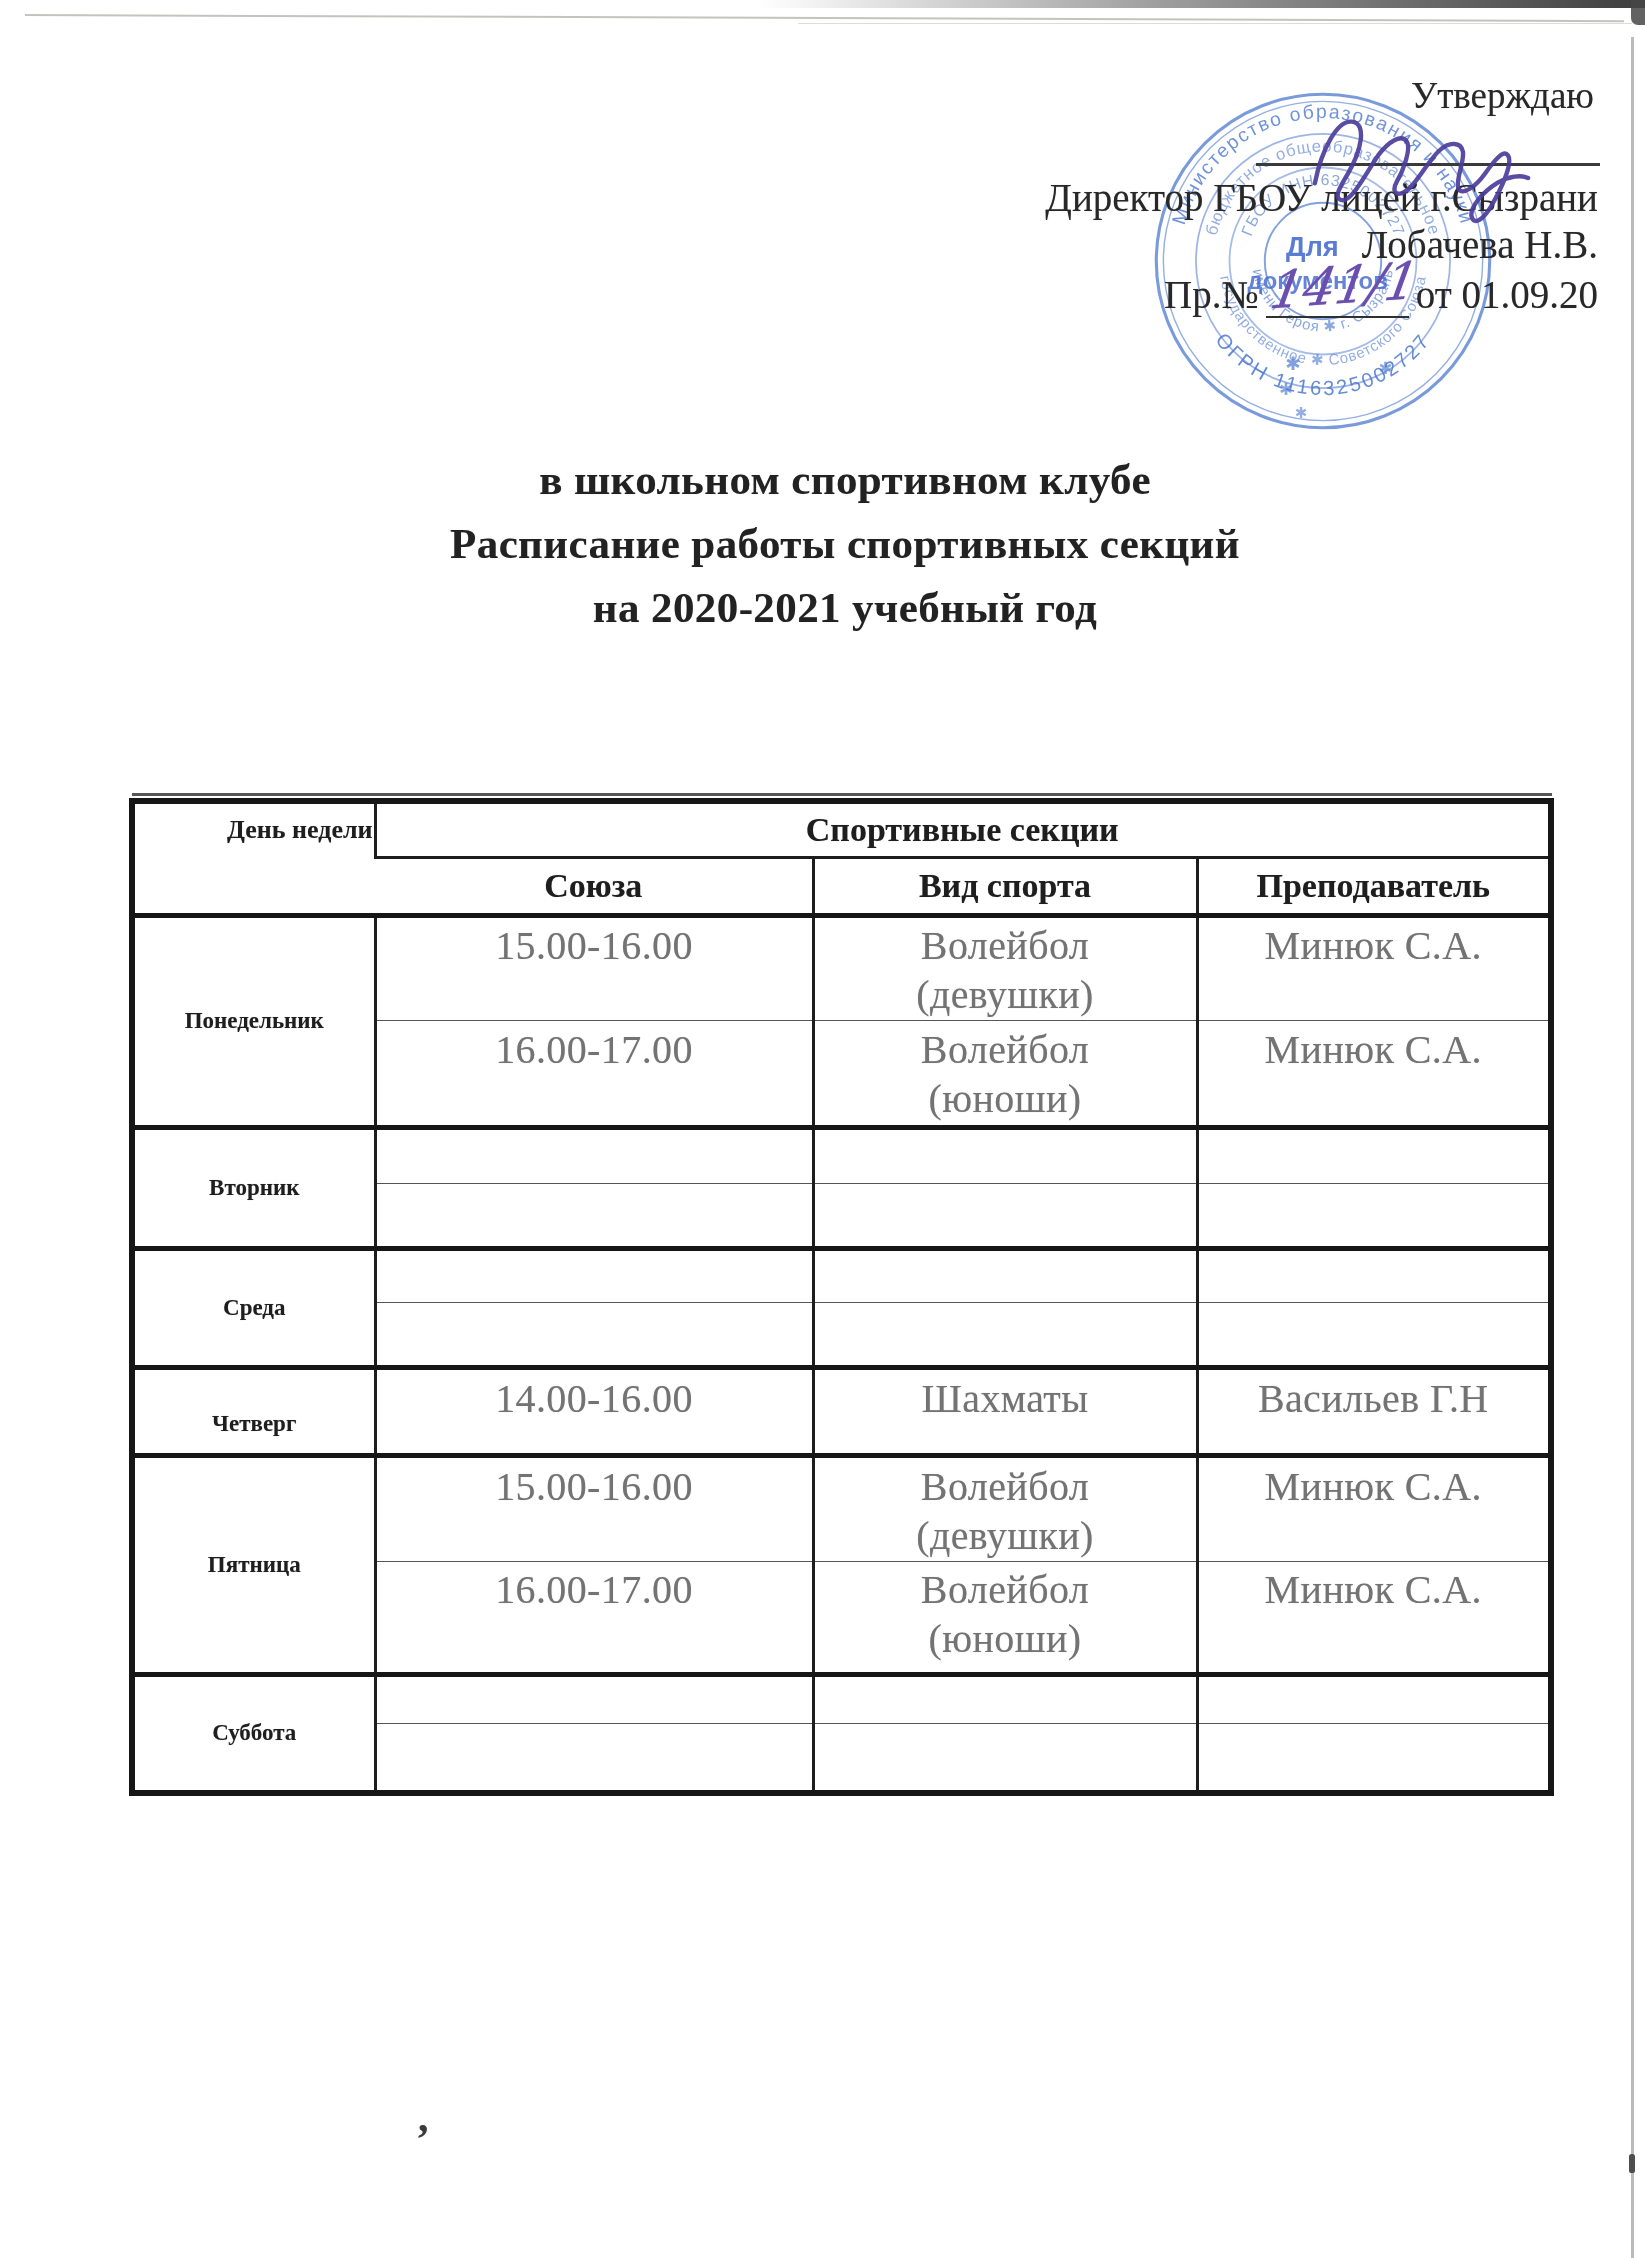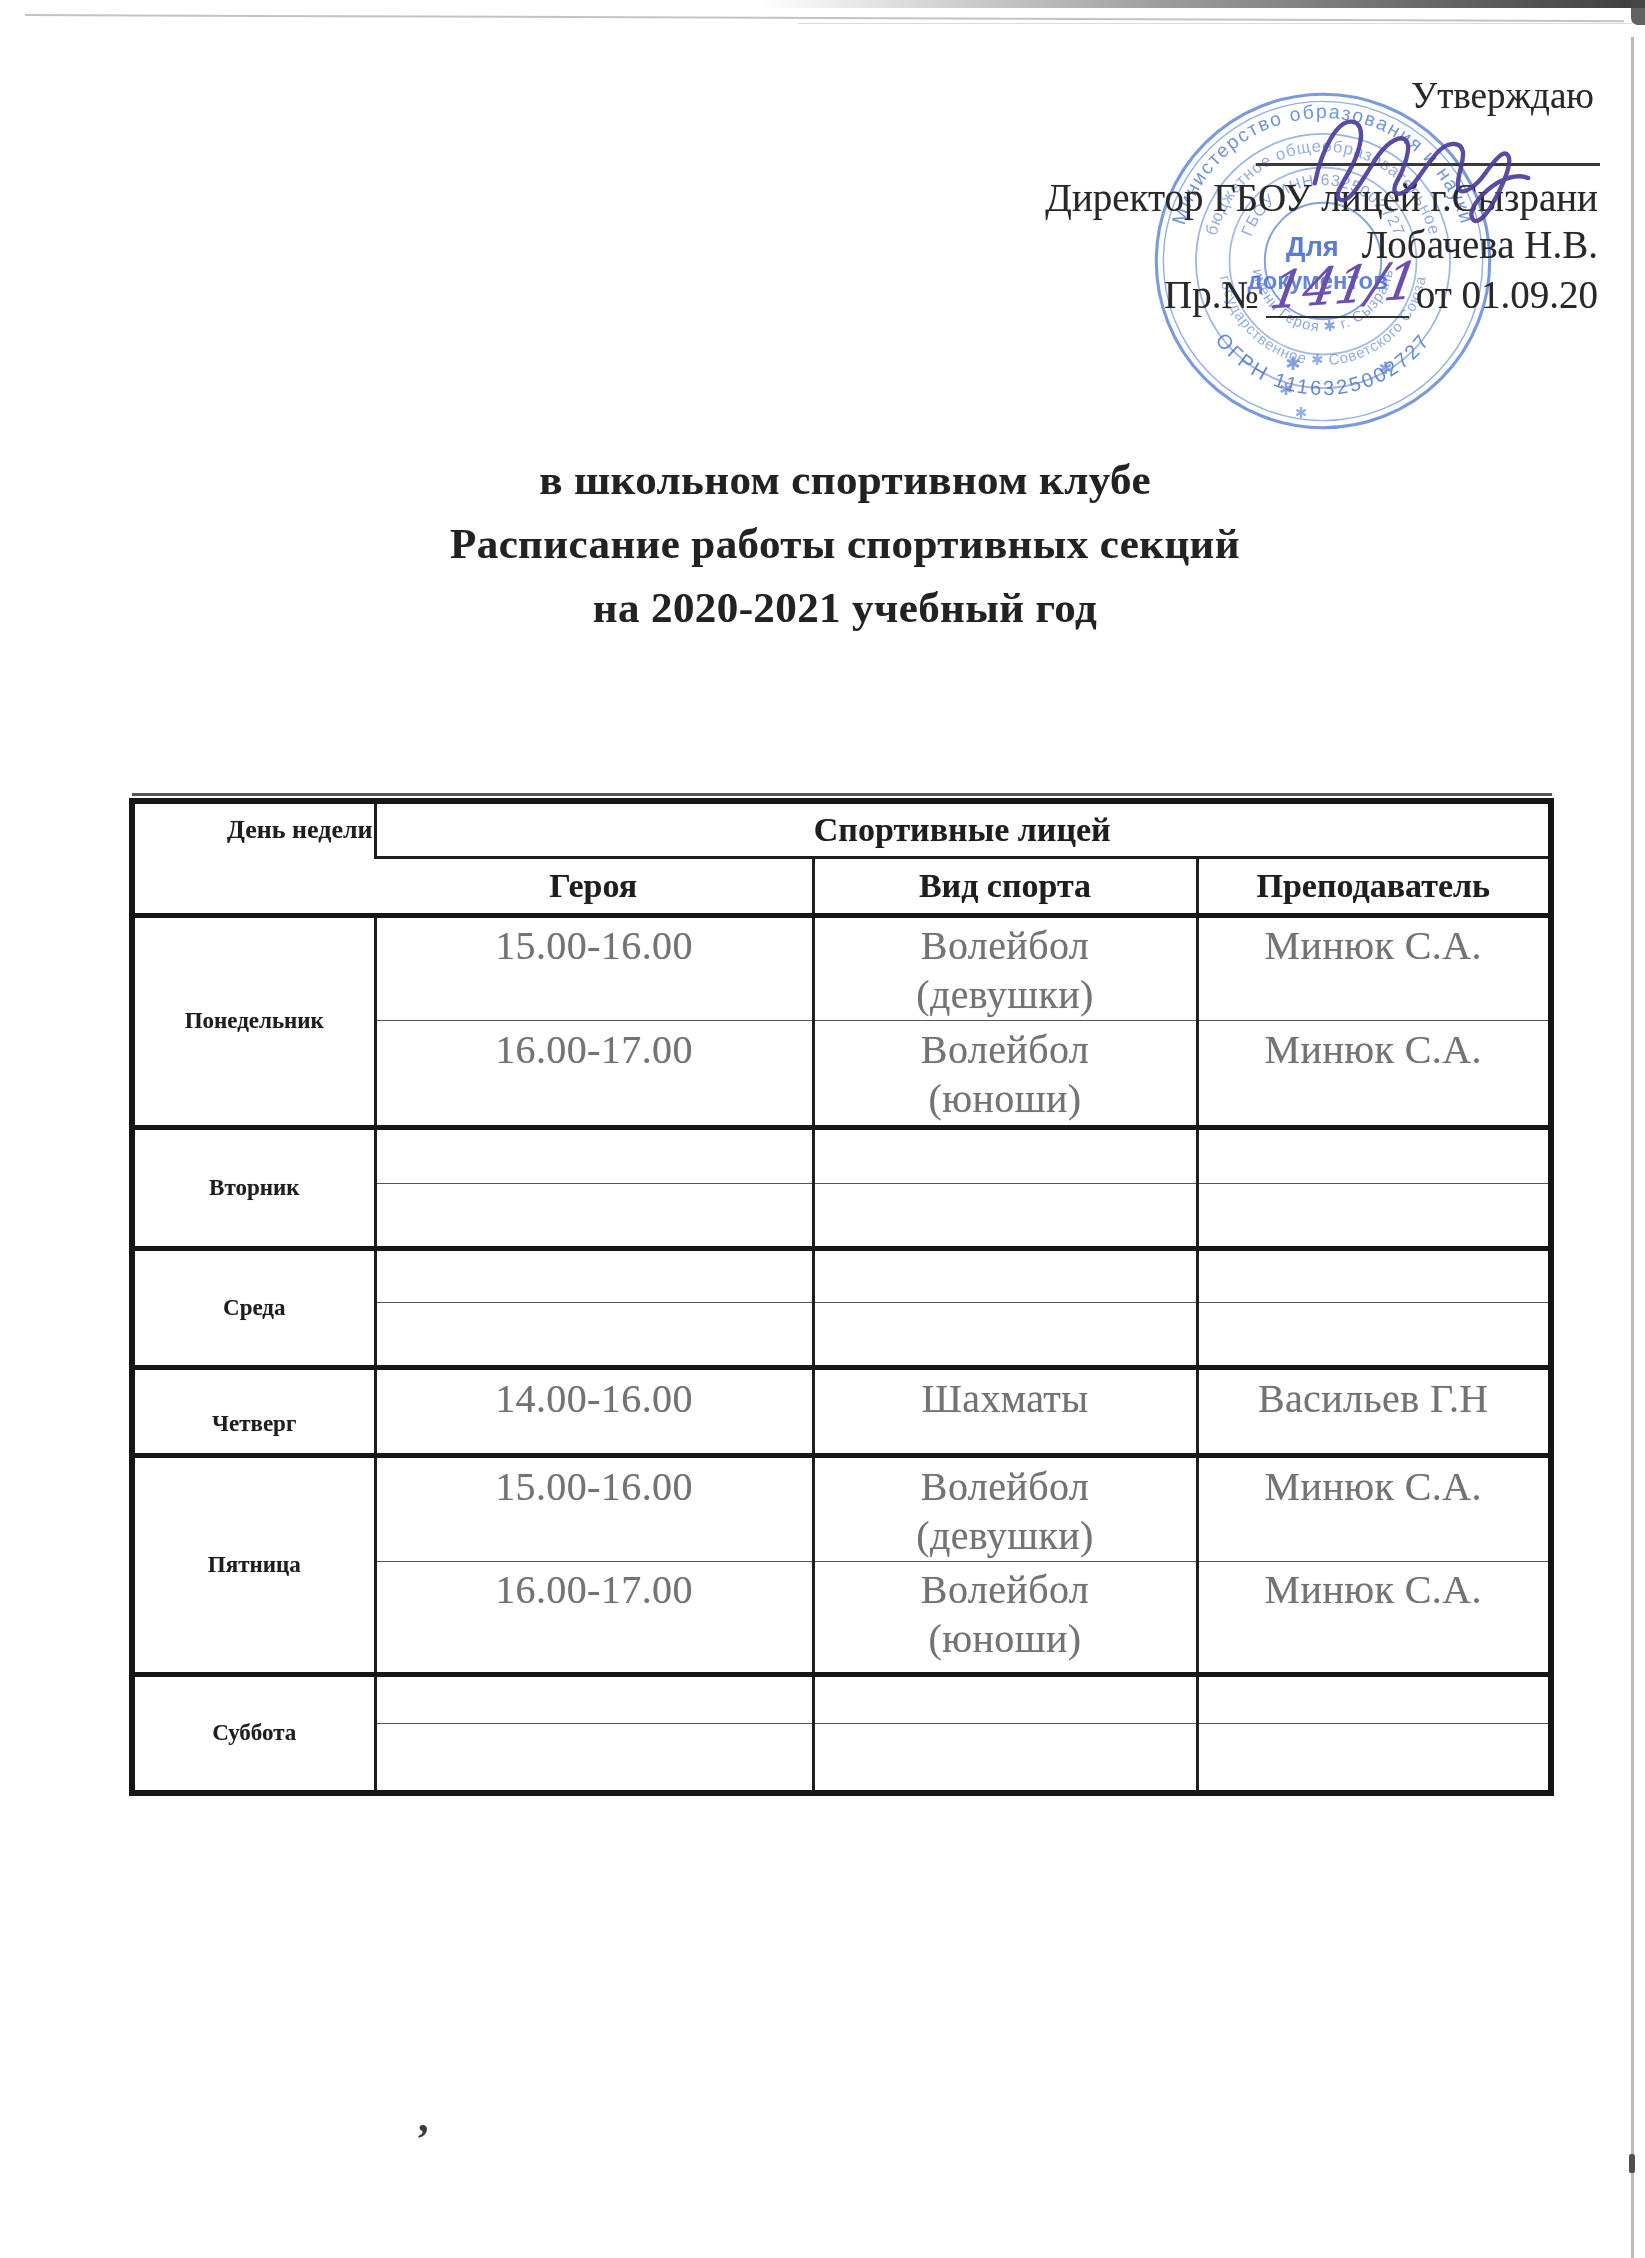--- a/index.html
+++ b/index.html
@@ -163,24 +163,24 @@
   <table class="sched">
     <colgroup>
       <col style="width:243px">
           <col style="width:438px">
           <col style="width:384px">
           <col style="width:354px">
     </colgroup>
     <tbody>
       <tr class="grp-head" style="height:56px">
         <td class="hdr-day txt" rowspan="2" style="border-bottom:5.3px solid #161616">День недели</td>
-        <td class="hdr txt" colspan="3">Спортивные лицей</td>
+        <td class="hdr txt" colspan="3">Спортивные секции</td>
       </tr>
       <tr class="hdr-row" style="height:58px">
-        <td class="hdr txt">Героя</td>
+        <td class="hdr txt">Союза</td>
         <td class="hdr txt">Вид спорта</td>
         <td class="hdr txt">Преподаватель</td>
       </tr>
 
       <tr class="sub" style="height:88px">
         <td class="daycell txt" rowspan="2" style="border-bottom:5.3px solid #161616">Понедельник</td>
         <td class="cell txt">15.00-16.00</td>
         <td class="cell txt">Волейбол
 (девушки)</td>
         <td class="cell txt">Минюк С.А.</td>

